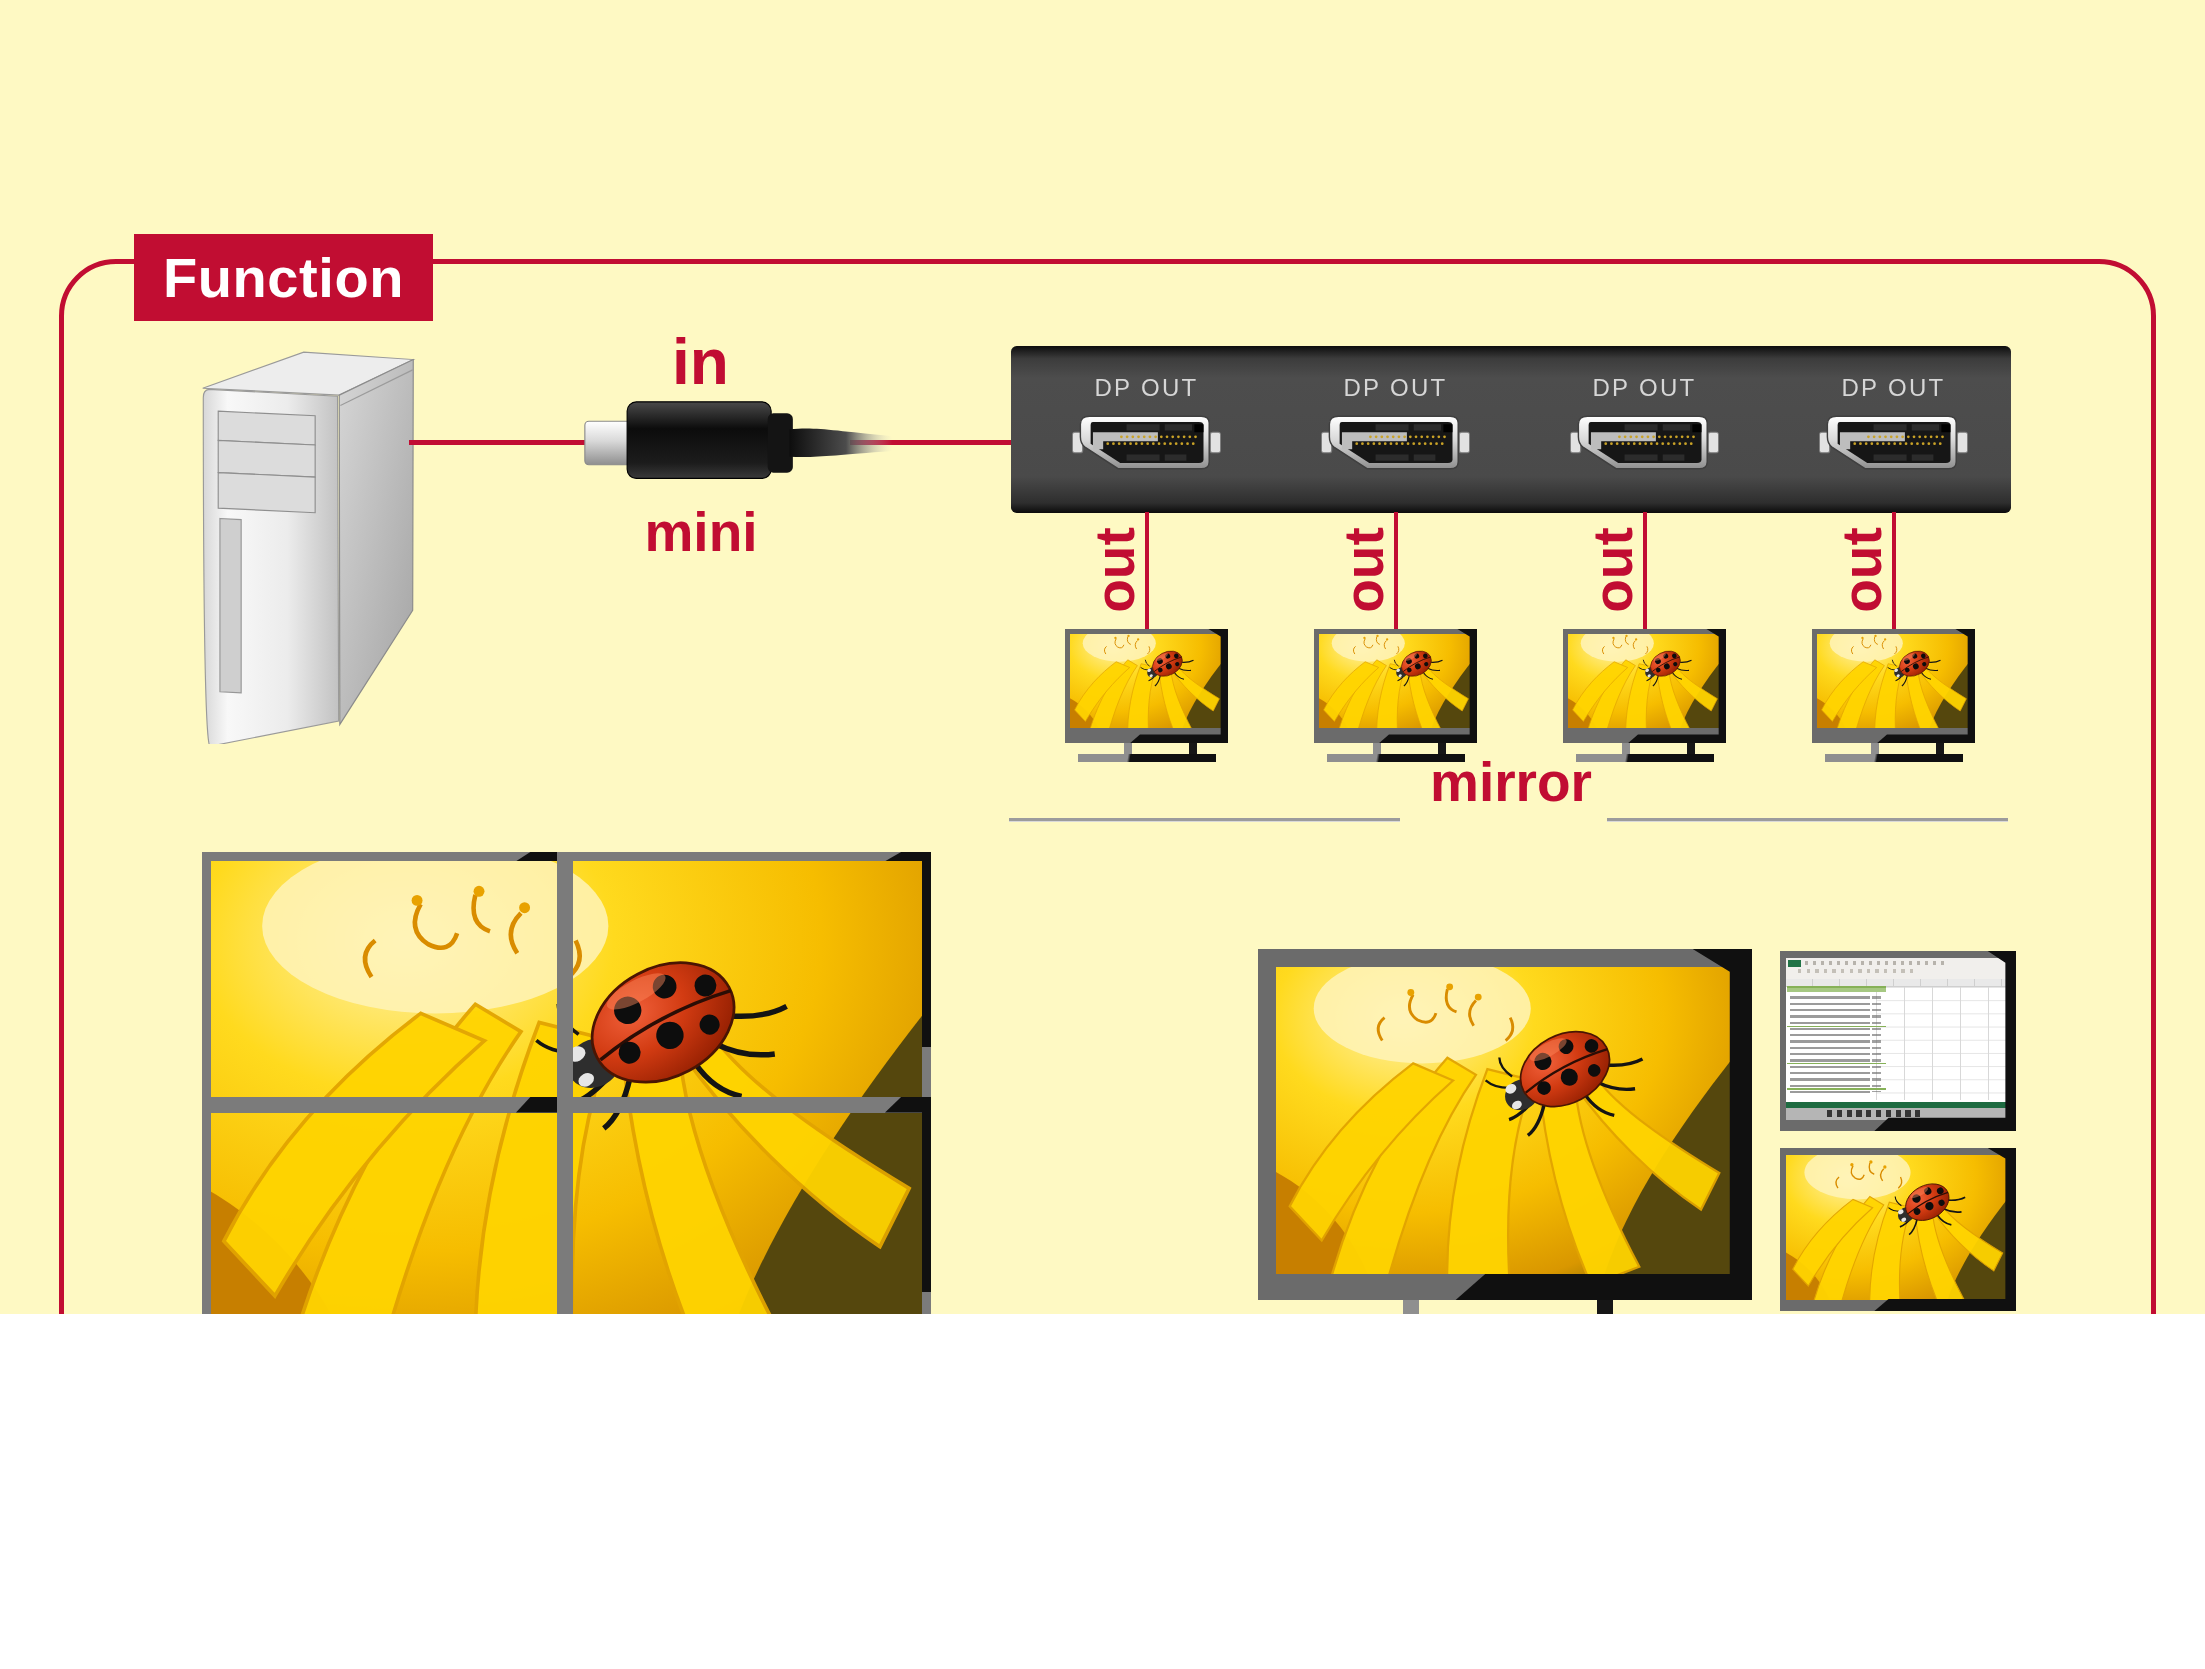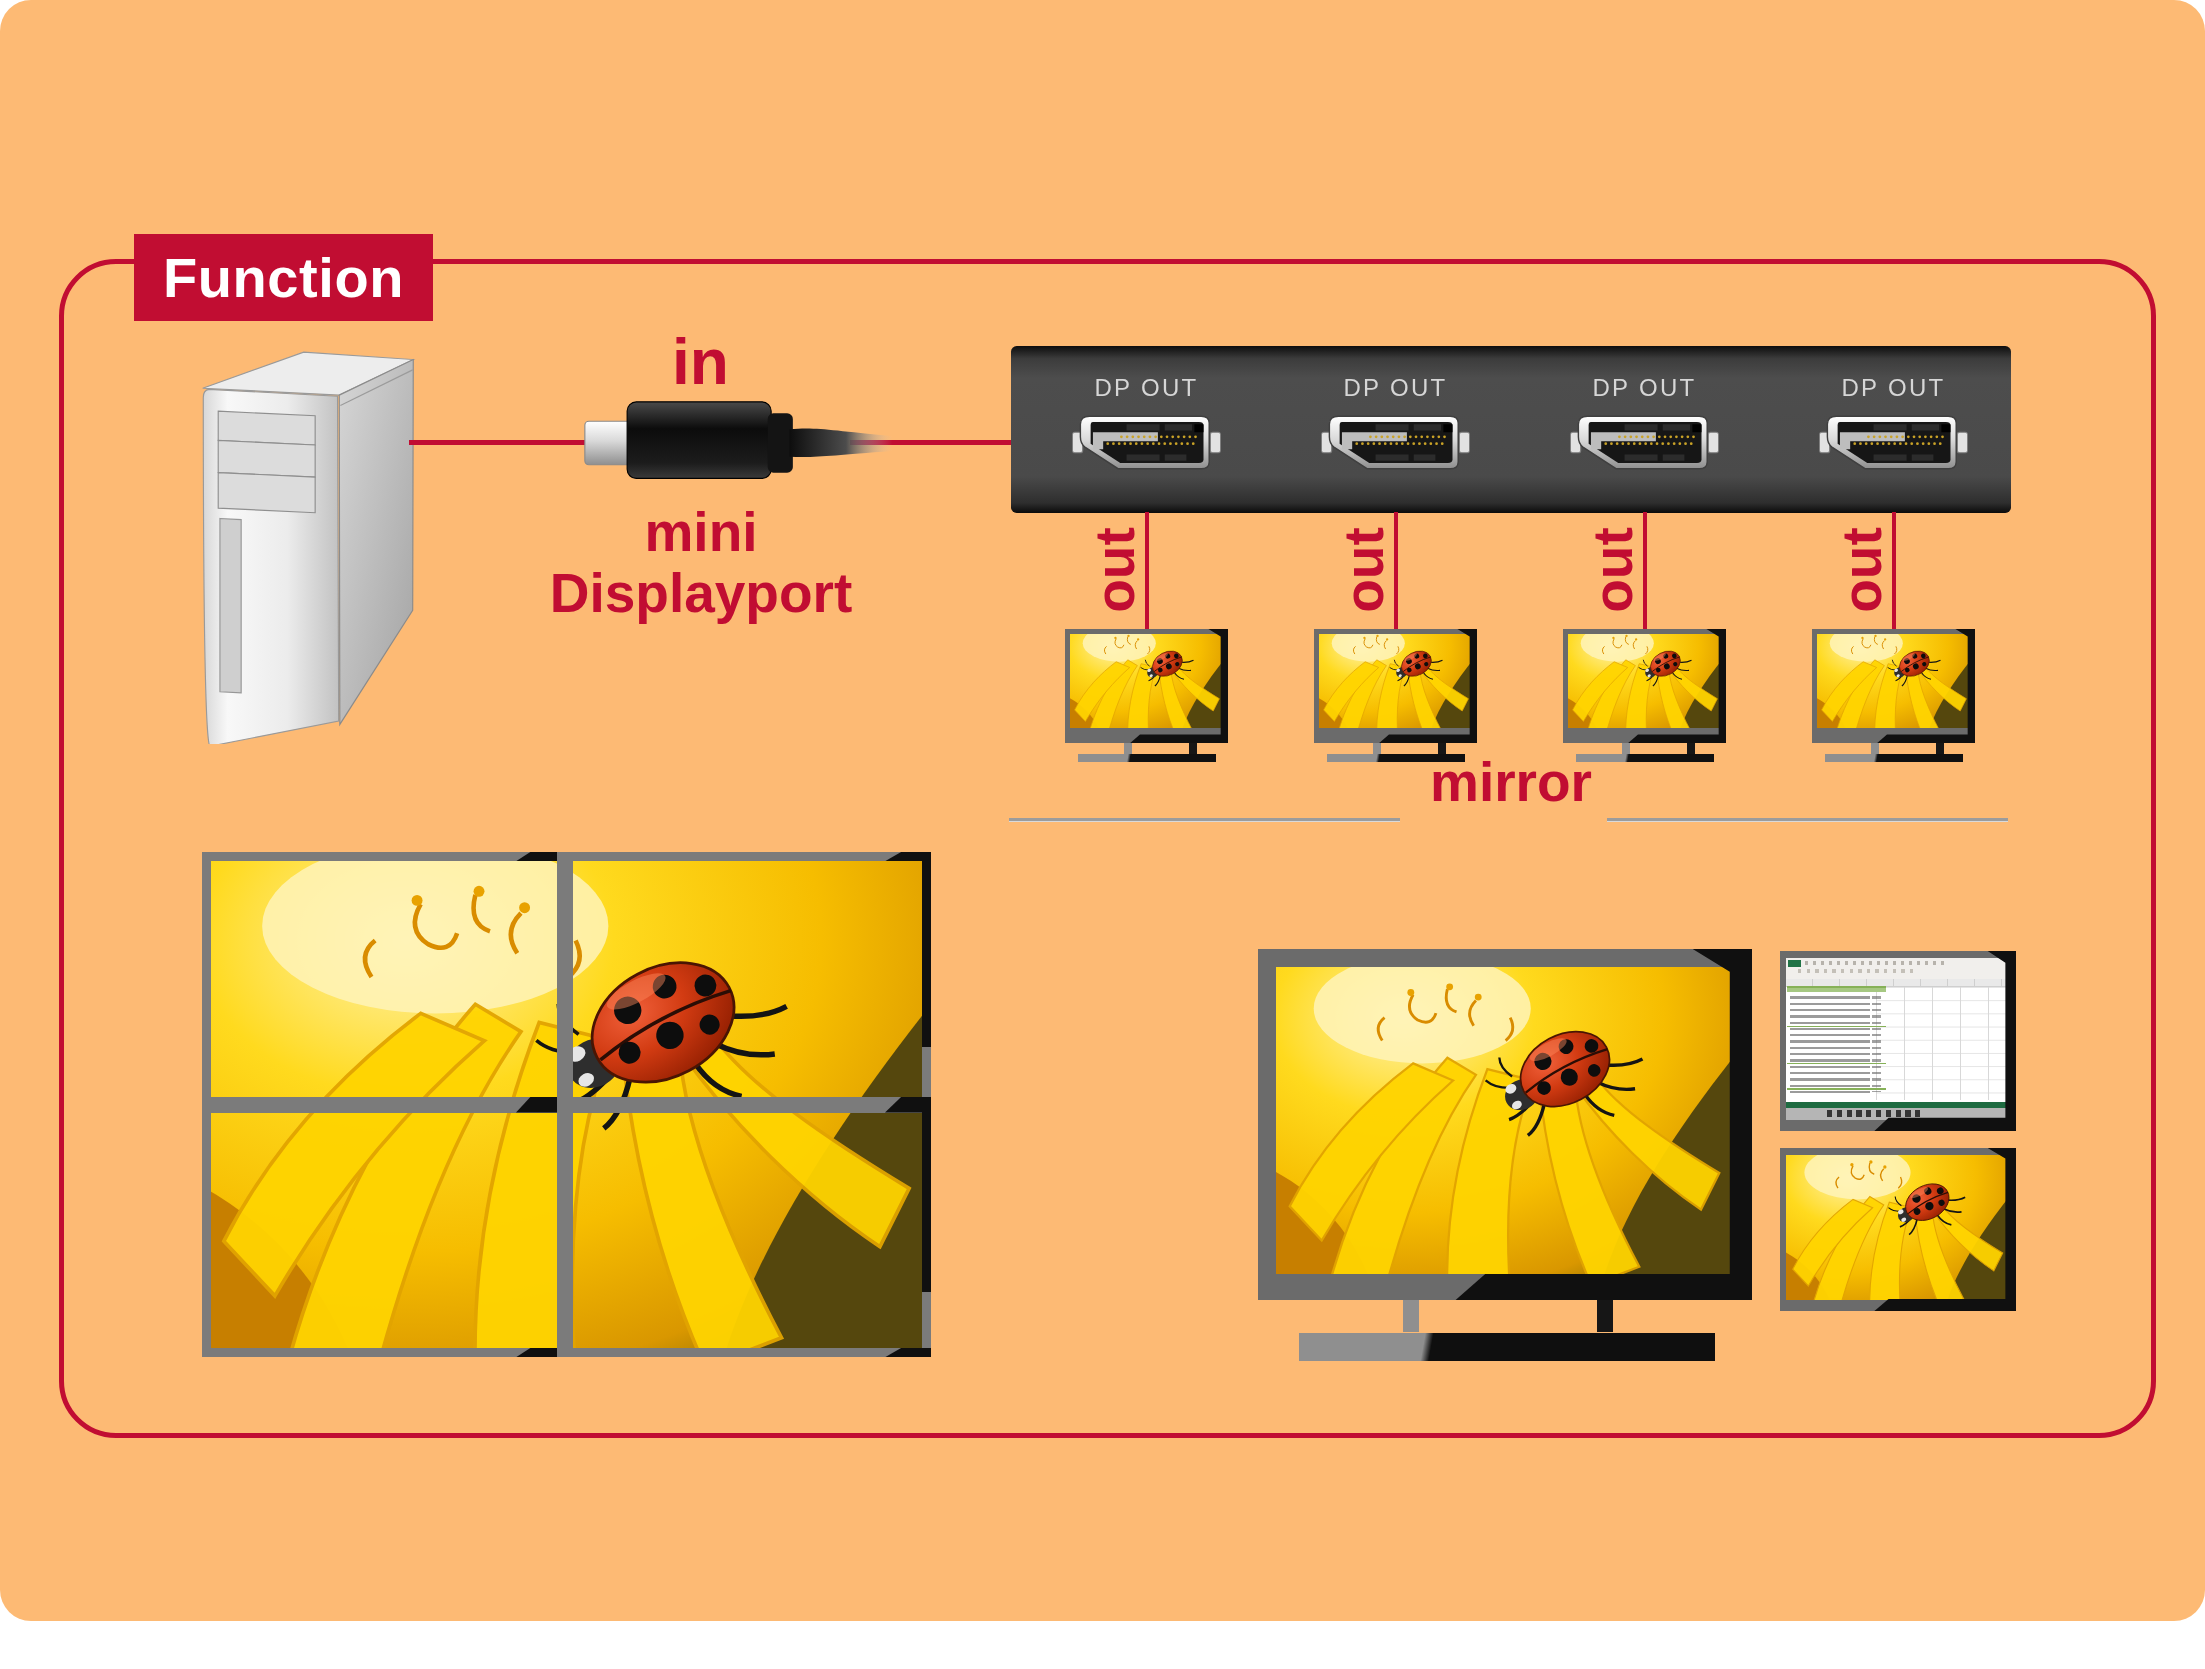--- a/index.html
+++ b/index.html
@@ -1,17 +1,17 @@
 <!DOCTYPE html>
 <html style="font-size:9.2px"><head>
 <meta charset="utf-8">
 <style>
   html,body{margin:0;padding:0;background:#ffffff;}
-  #stage{position:relative;width:2205px;height:1621px;background:#fdba74;overflow:hidden;
-         font-family:"Liberation Sans","DejaVu Sans",sans-serif;border-radius:31px;}
+  #stage{position:relative;width:2205px;height:1314px;background:#fef9c3;overflow:hidden;
+         font-family:"Liberation Sans","DejaVu Sans",sans-serif;}
   .abs{position:absolute;}
 
   
   #outer-border{left:59px;top:259px;width:2087px;height:1169px;border:5.2px solid #C10D32;border-radius:57px;}
   #function-box{left:134px;top:234px;width:299px;height:87px;background:#C10D32;
                 display:flex;align-items:center;justify-content:center;}
   #function-box span{color:#ffffff;font-size:56px;font-weight:bold;letter-spacing:0.6px;}
 
   
   .cable{background:#C10D32;height:4.6px;}
@@ -265,21 +265,20 @@
   <svg class="abs" style="left:583px;top:395px" width="310" height="96" viewBox="0 0 540 168">
     <rect x="2" y="46" width="84" height="76" rx="7" fill="url(#gSilver)" stroke="#8a8a8a" stroke-width="2"></rect>
     <rect x="76" y="12" width="252" height="134" rx="16" fill="url(#gPlug)" stroke="#000000" stroke-width="2"></rect>
     <rect x="322" y="32" width="44" height="104" rx="10" fill="#141414"></rect>
     <path d="M360,60 C410,56 430,62 540,72 L540,98 C430,106 410,110 360,108 Z" fill="url(#gCable)"></path>
   </svg>
 
   <div class="abs redlabel" style="left:643px;top:325px;width:115px;font-size:64px;">in</div>
   <div class="abs redlabel" style="left:500px;top:502px;width:402px;font-size:55px;line-height:61px;text-align:center;">
     <div>mini</div>
-    <div>Displayport</div>
   </div>
 
   <div class="abs" id="splitter">
     <div class="dp-label" style="left:61px;">DP OUT</div>
     <div class="dp-label" style="left:310px;">DP OUT</div>
     <div class="dp-label" style="left:559px;">DP OUT</div>
     <div class="dp-label" style="left:808px;">DP OUT</div>
     <svg class="port-svg" style="left:61px" viewBox="0 0 260 100">
         <use href="#dpport"></use>
       </svg>

